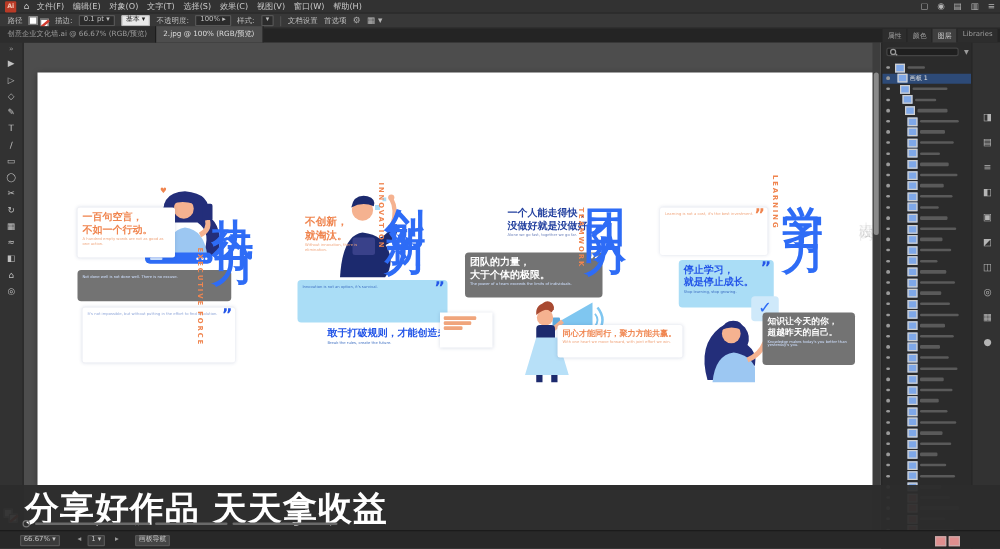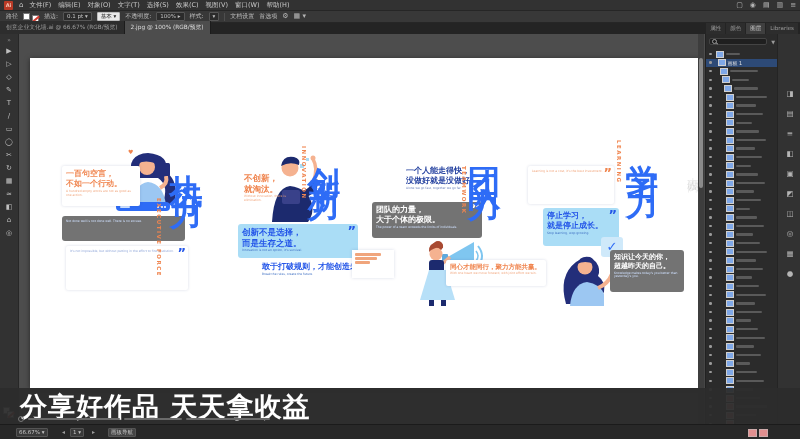--- a/index.html
+++ b/index.html
@@ -246,21 +246,20 @@
       <path d="M25 16 Q27 5 38 7 Q45 9 43 15 Q34 11 25 16" fill="#1c2a6e"></path>
       <path d="M16 72 Q18 38 34 36 Q52 38 56 54 Q58 64 52 72 Z" fill="#1c2a6e"></path>
       <path d="M48 44 Q60 40 58 30" stroke="#1c2a6e" stroke-width="7" fill="none"></path>
       <rect x="26" y="40" width="18" height="14" rx="2" fill="#39418a"></rect>
     </svg>
     <div class="qbox" style="left:240px;top:170px;width:50px;height:42px">
       <div class="cn-orange" style="font-size:8.5px"><span>不创新，</span><br><span>就淘汰。</span></div>
       <span class="en-micro" style="color:#f0a57c">Without innovation, there is elimination.</span>
     </div>
     <div class="qbox qlight" style="left:238px;top:224px;width:120px;height:34px">
-      <div class="cn-blue"><span>创新不是选择，</span><br><span>而是生存之道。</span></div>
       <span class="en-micro" style="color:#3e6fc2">Innovation is not an option, it's survival.</span>
       <span class="qmark" style="color:#2456e8">”</span>
     </div>
     <div class="qbox" style="left:262px;top:262px;width:118px;height:16px;padding:0">
       <div class="cn-blue" style="font-size:8px;white-space:nowrap">敢于打破规则，才能创造未来。</div>
       <span class="en-micro" style="color:#3e6fc2">Break the rules, create the future.</span>
     </div>
     <div class="title-en" style="left:301px;top:146px">INNOVATION</div>
     <div class="title-cn" style="left:308px;top:140px">创新力</div>
     <div class="nub" style="left:318px;top:286px;width:7px;height:7px;border-radius:2px"></div>

